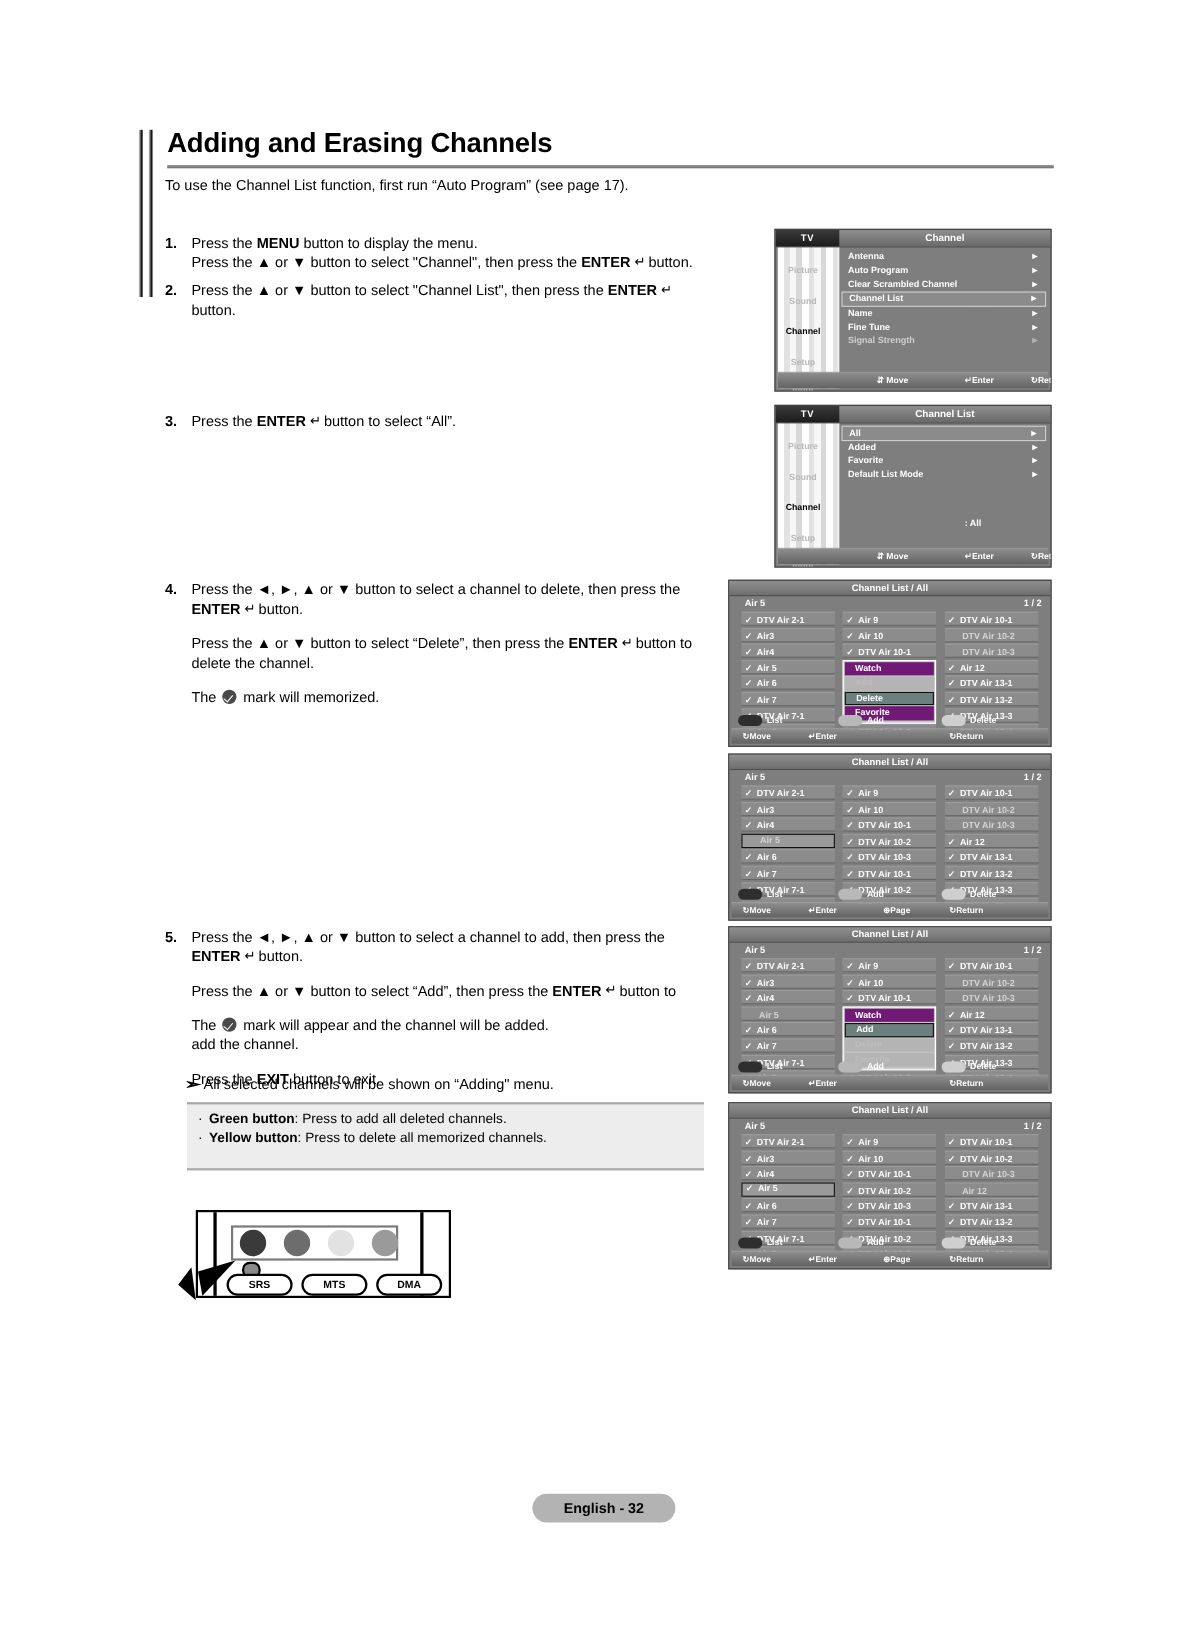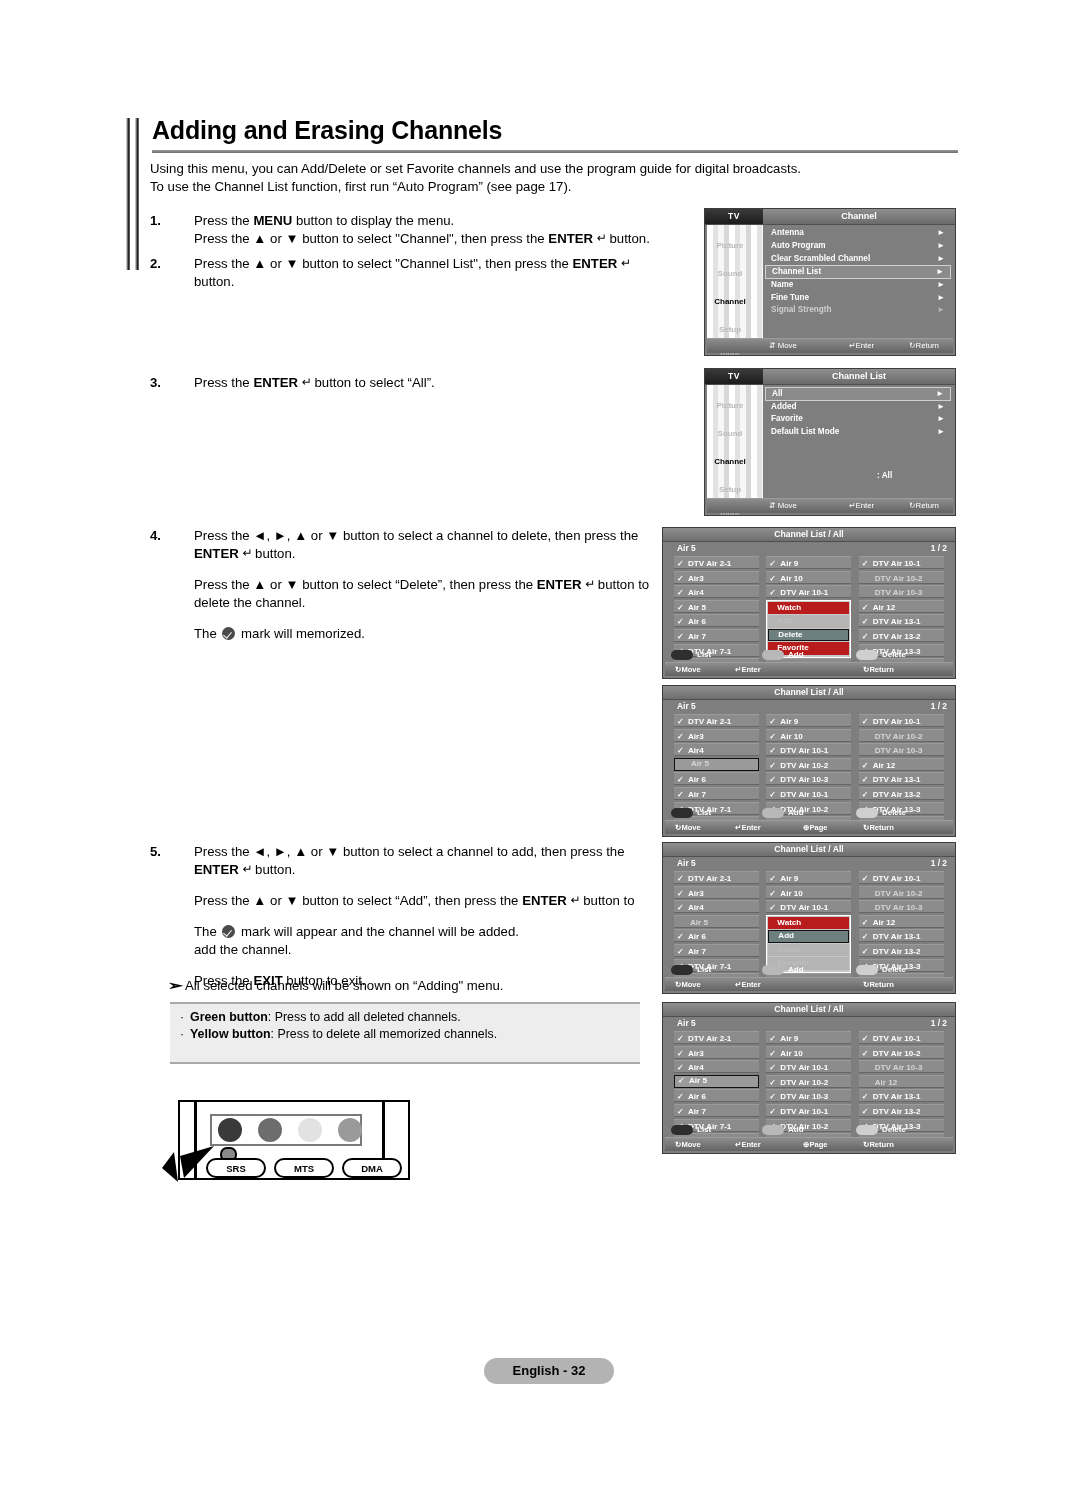--- a/index.html
+++ b/index.html
@@ -31,21 +31,21 @@
   }
 
   .intro{
     position:absolute;left:150px;top:160px;width:820px;
     font-size:13.2px;line-height:17.5px;
   }
 
   
   .step{position:absolute;font-size:13.2px;line-height:18px;}
   .step .num{position:absolute;left:0;top:0;font-weight:bold;width:22px;}
-  .step .body{margin-left:44px;}
+  .step .body{margin-left:24px;}
   .step p{margin:0 0 0 0;}
   .step p + p{margin-top:13px;}
   .b{font-weight:bold;}
 
   .ent{
     display:inline-block;font-size:12px;line-height:1;
     transform:translateY(-1px);letter-spacing:-1px;
   }
 
   .markdot{
@@ -150,21 +150,21 @@
   .menu .mrow .val{position:absolute;left:112px;top:0;margin-top:44px;}
   .menu .mrow .arr{position:absolute;right:6px;top:0;}
   .menu .mrow.dim{color:#cfcfcf;}
   .menu .mrow.dim .arr{color:#b5b5b5;}
   .menu .botbar{
     position:absolute;left:2px;right:2px;bottom:2px;height:14px;
     background:linear-gradient(to bottom,#8d8d8d,#636363);
     border-top:1px solid #9c9c9c;
     font-size:7.8px;font-weight:bold;line-height:14px;color:#fff;
   }
-  .menu .botbar b{position:absolute;font-weight:normal;}
+  .menu .botbar b{position:absolute;font-weight:bold;margin-left:28px;}
 
   
   .list .ltitle{
     position:absolute;left:0;top:0;right:0;height:13px;
     background:linear-gradient(to bottom,#8f8f8f,#6e6e6e);
     text-align:center;line-height:13px;font-size:8.6px;font-weight:bold;color:#fff;
     border-bottom:1px solid #4e4e4e;
   }
   .list .lhead{
     position:absolute;left:0;top:14px;right:0;height:13px;
@@ -193,21 +193,21 @@
   
   .popup{
     position:absolute;width:31.5%;
     background:#c8c8c8;border:1px solid #ffffff;box-sizing:border-box;
     padding:1px;
   }
   .popup .pit{
     height:12.5px;line-height:12.5px;margin-bottom:1px;
     font-size:8.1px;font-weight:bold;color:#ffffff;
     padding-left:9px;box-sizing:border-box;
-    background:#b91c1c;
+    background:#701a75;
     white-space:nowrap;
   }
   .popup .pit.dimmed{color:#bdbdbd;background:#b4b4b4;}
   .popup .pit.act{background:#6d7f7f;border:1.6px solid #111;line-height:9px;color:#fff;}
 
   .list .colorbar{
     position:absolute;left:8px;right:8px;bottom:17px;height:12px;
     font-size:8px;font-weight:bold;color:#fff;
   }
   .list .colorbar .cb{position:absolute;top:0;height:12px;}
@@ -230,21 +230,20 @@
 
   <div class="left-rule">
     <i class="a"></i>
       <i class="b"></i>
   </div>
 
   <div class="title">Adding and Erasing Channels</div>
   <div class="title-rule"></div>
 
   <div class="intro">
-    <div>Using this menu, you can Add/Delete or set Favorite channels and use the program guide for digital broadcasts.</div>
     <div>To use the Channel List function, first run “Auto Program” (see page 17).</div>
   </div>
 
   <div class="step" style="left:150px;top:212px;width:530px;">
     <span class="num">1.</span>
     <div class="body">
       <p><span>Press the </span><span class="b">MENU</span><span> button to display the menu.</span></p>
       <p style="margin-top:0"><span>Press the ▲ or ▼ button to select "Channel", then press the </span><span class="b">ENTER</span> <span class="ent">↵</span><span> button.</span></p>
     </div>
   </div>

